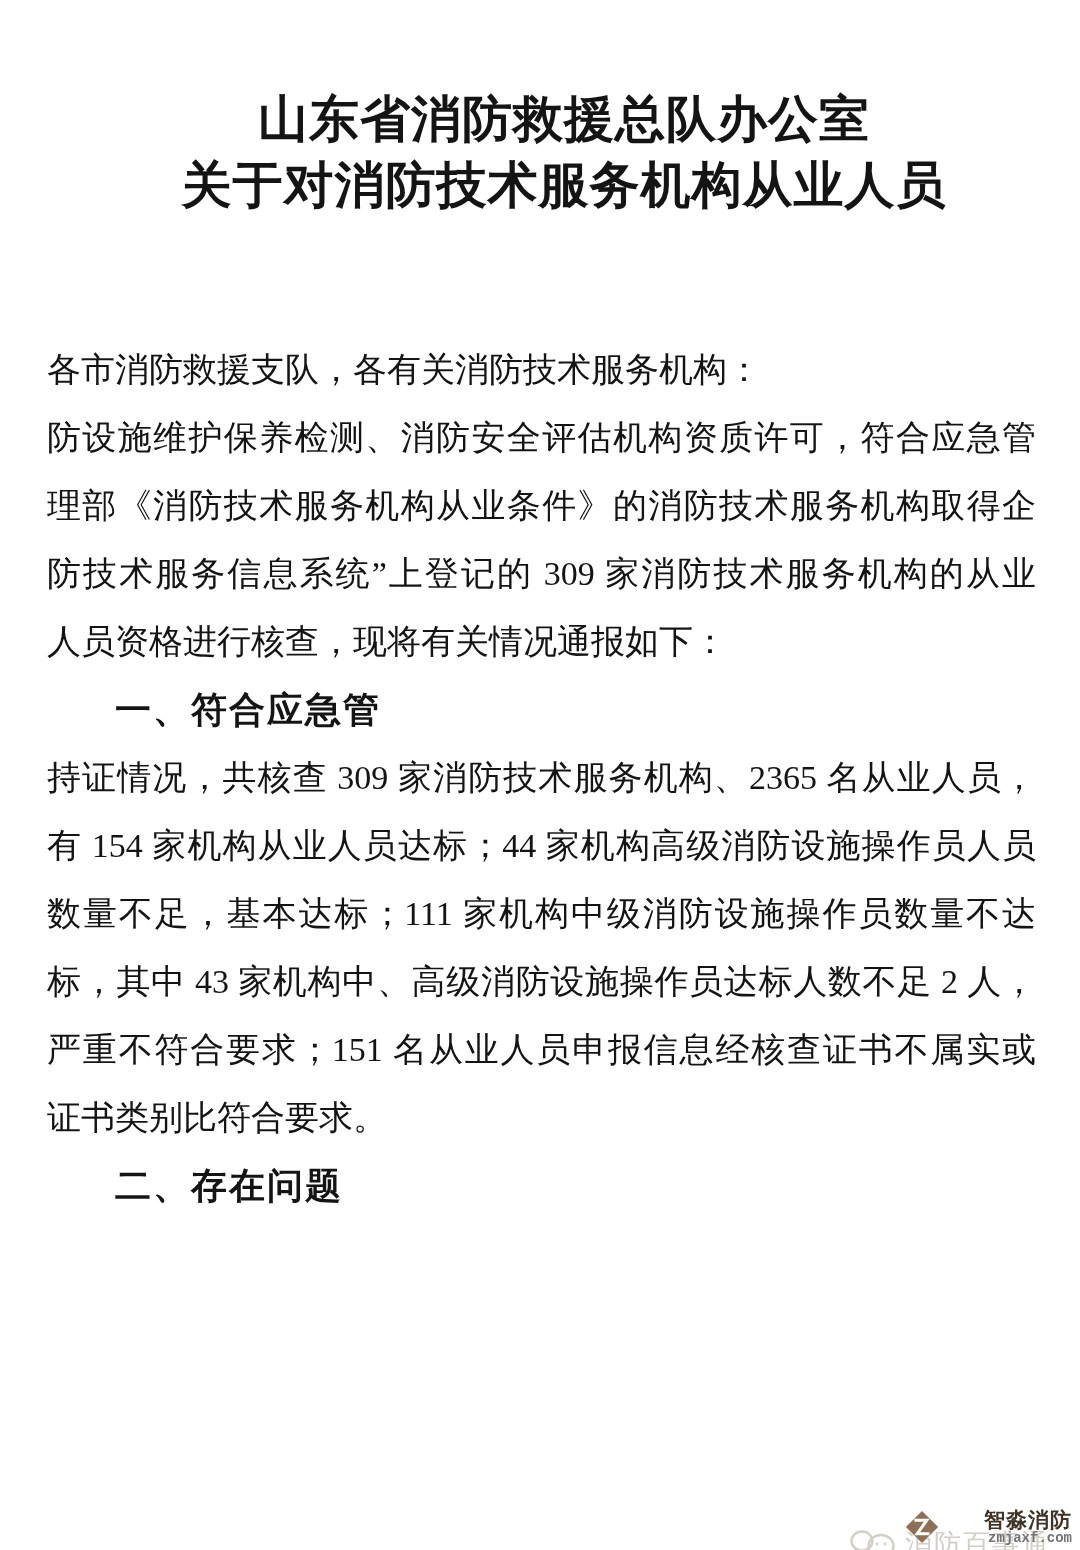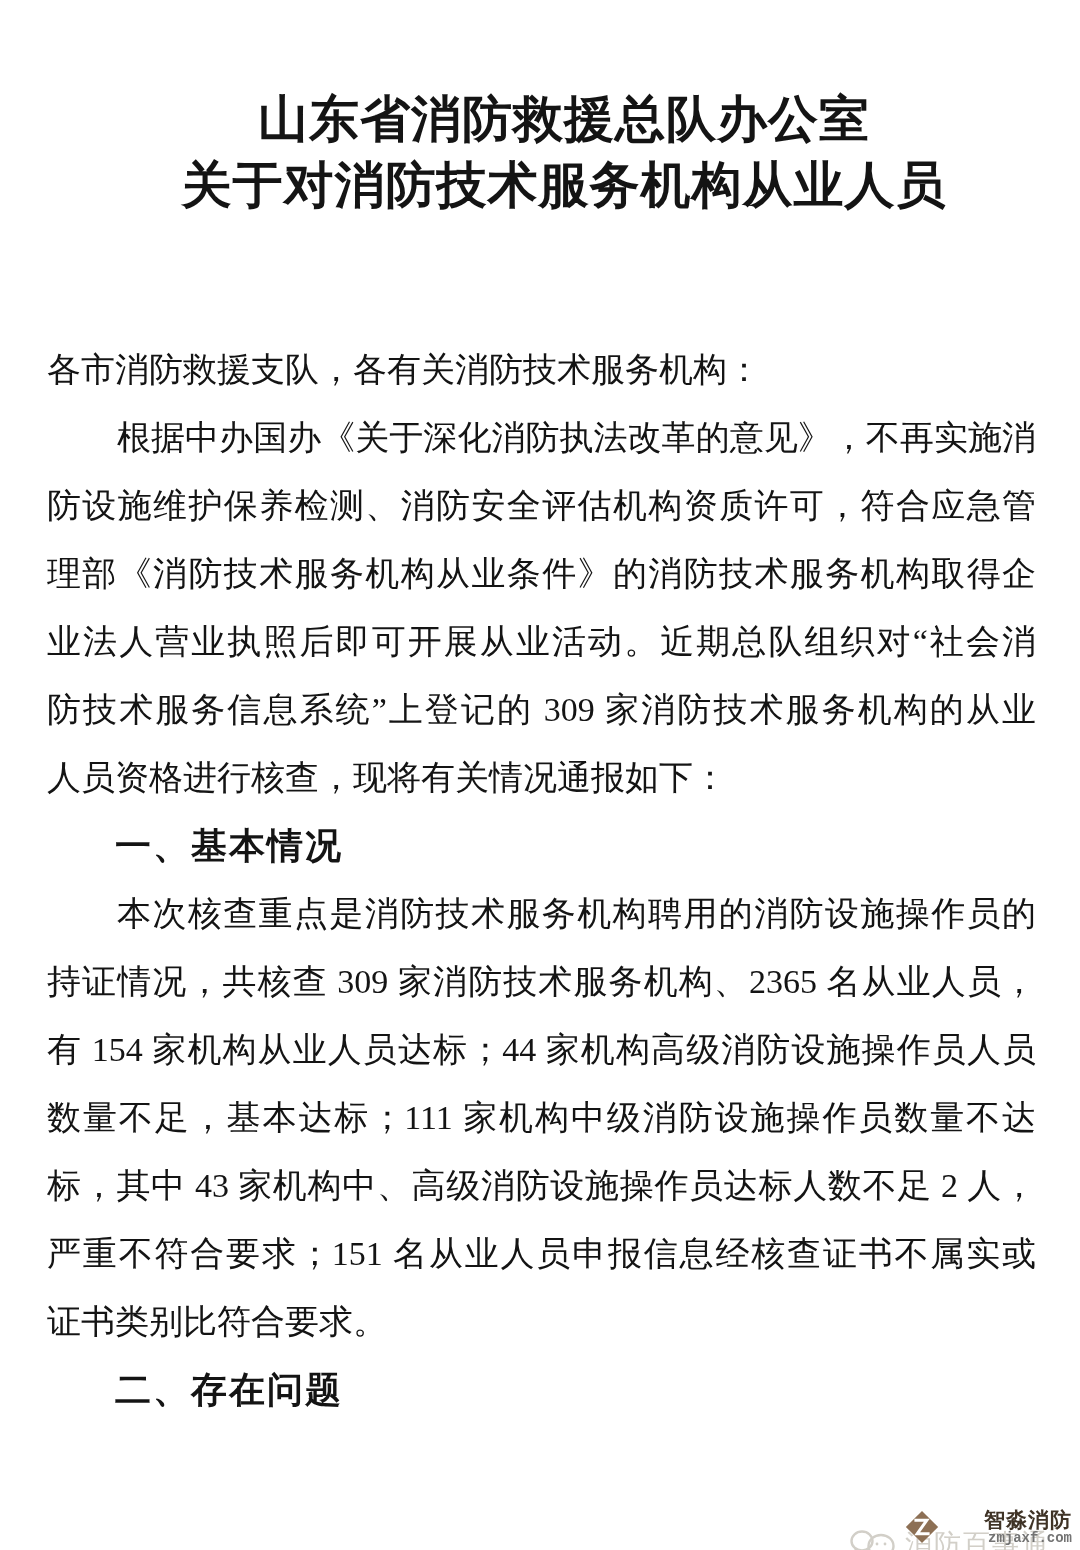--- a/index.html
+++ b/index.html
@@ -106,28 +106,25 @@
 
 <div class="page">
 
   <div class="title-block">
     <div>山东省消防救援总队办公室</div>
     <div>关于对消防技术服务机构从业人员</div>
   </div>
 
   <div class="body-block">
     <div class="line">各市消防救援支队，各有关消防技术服务机构：</div>
-    <div class="line justify indent">根据中办国办《关于深化消防执法改革的意见》，不再实施消</div>
     <div class="line justify">防设施维护保养检测、消防安全评估机构资质许可，符合应急管</div>
     <div class="line justify">理部《消防技术服务机构从业条件》的消防技术服务机构取得企</div>
-    <div class="line justify">业法人营业执照后即可开展从业活动。近期总队组织对“社会消</div>
     <div class="line justify">防技术服务信息系统”上登记的 309 家消防技术服务机构的从业</div>
     <div class="line">人员资格进行核查，现将有关情况通报如下：</div>
-    <div class="line heading">一、基本情况</div>
-    <div class="line justify indent">本次核查重点是消防技术服务机构聘用的消防设施操作员的</div>
+    <div class="line heading">一、符合应急管</div>
     <div class="line justify">持证情况，共核查 309 家消防技术服务机构、2365 名从业人员，</div>
     <div class="line justify">有 154 家机构从业人员达标；44 家机构高级消防设施操作员人员</div>
     <div class="line justify">数量不足，基本达标；111 家机构中级消防设施操作员数量不达</div>
     <div class="line justify">标，其中 43 家机构中、高级消防设施操作员达标人数不足 2 人，</div>
     <div class="line justify">严重不符合要求；151 名从业人员申报信息经核查证书不属实或</div>
     <div class="line">证书类别比符合要求。</div>
     <div class="line heading">二、存在问题</div>
   </div>
 
   <div class="watermark">

